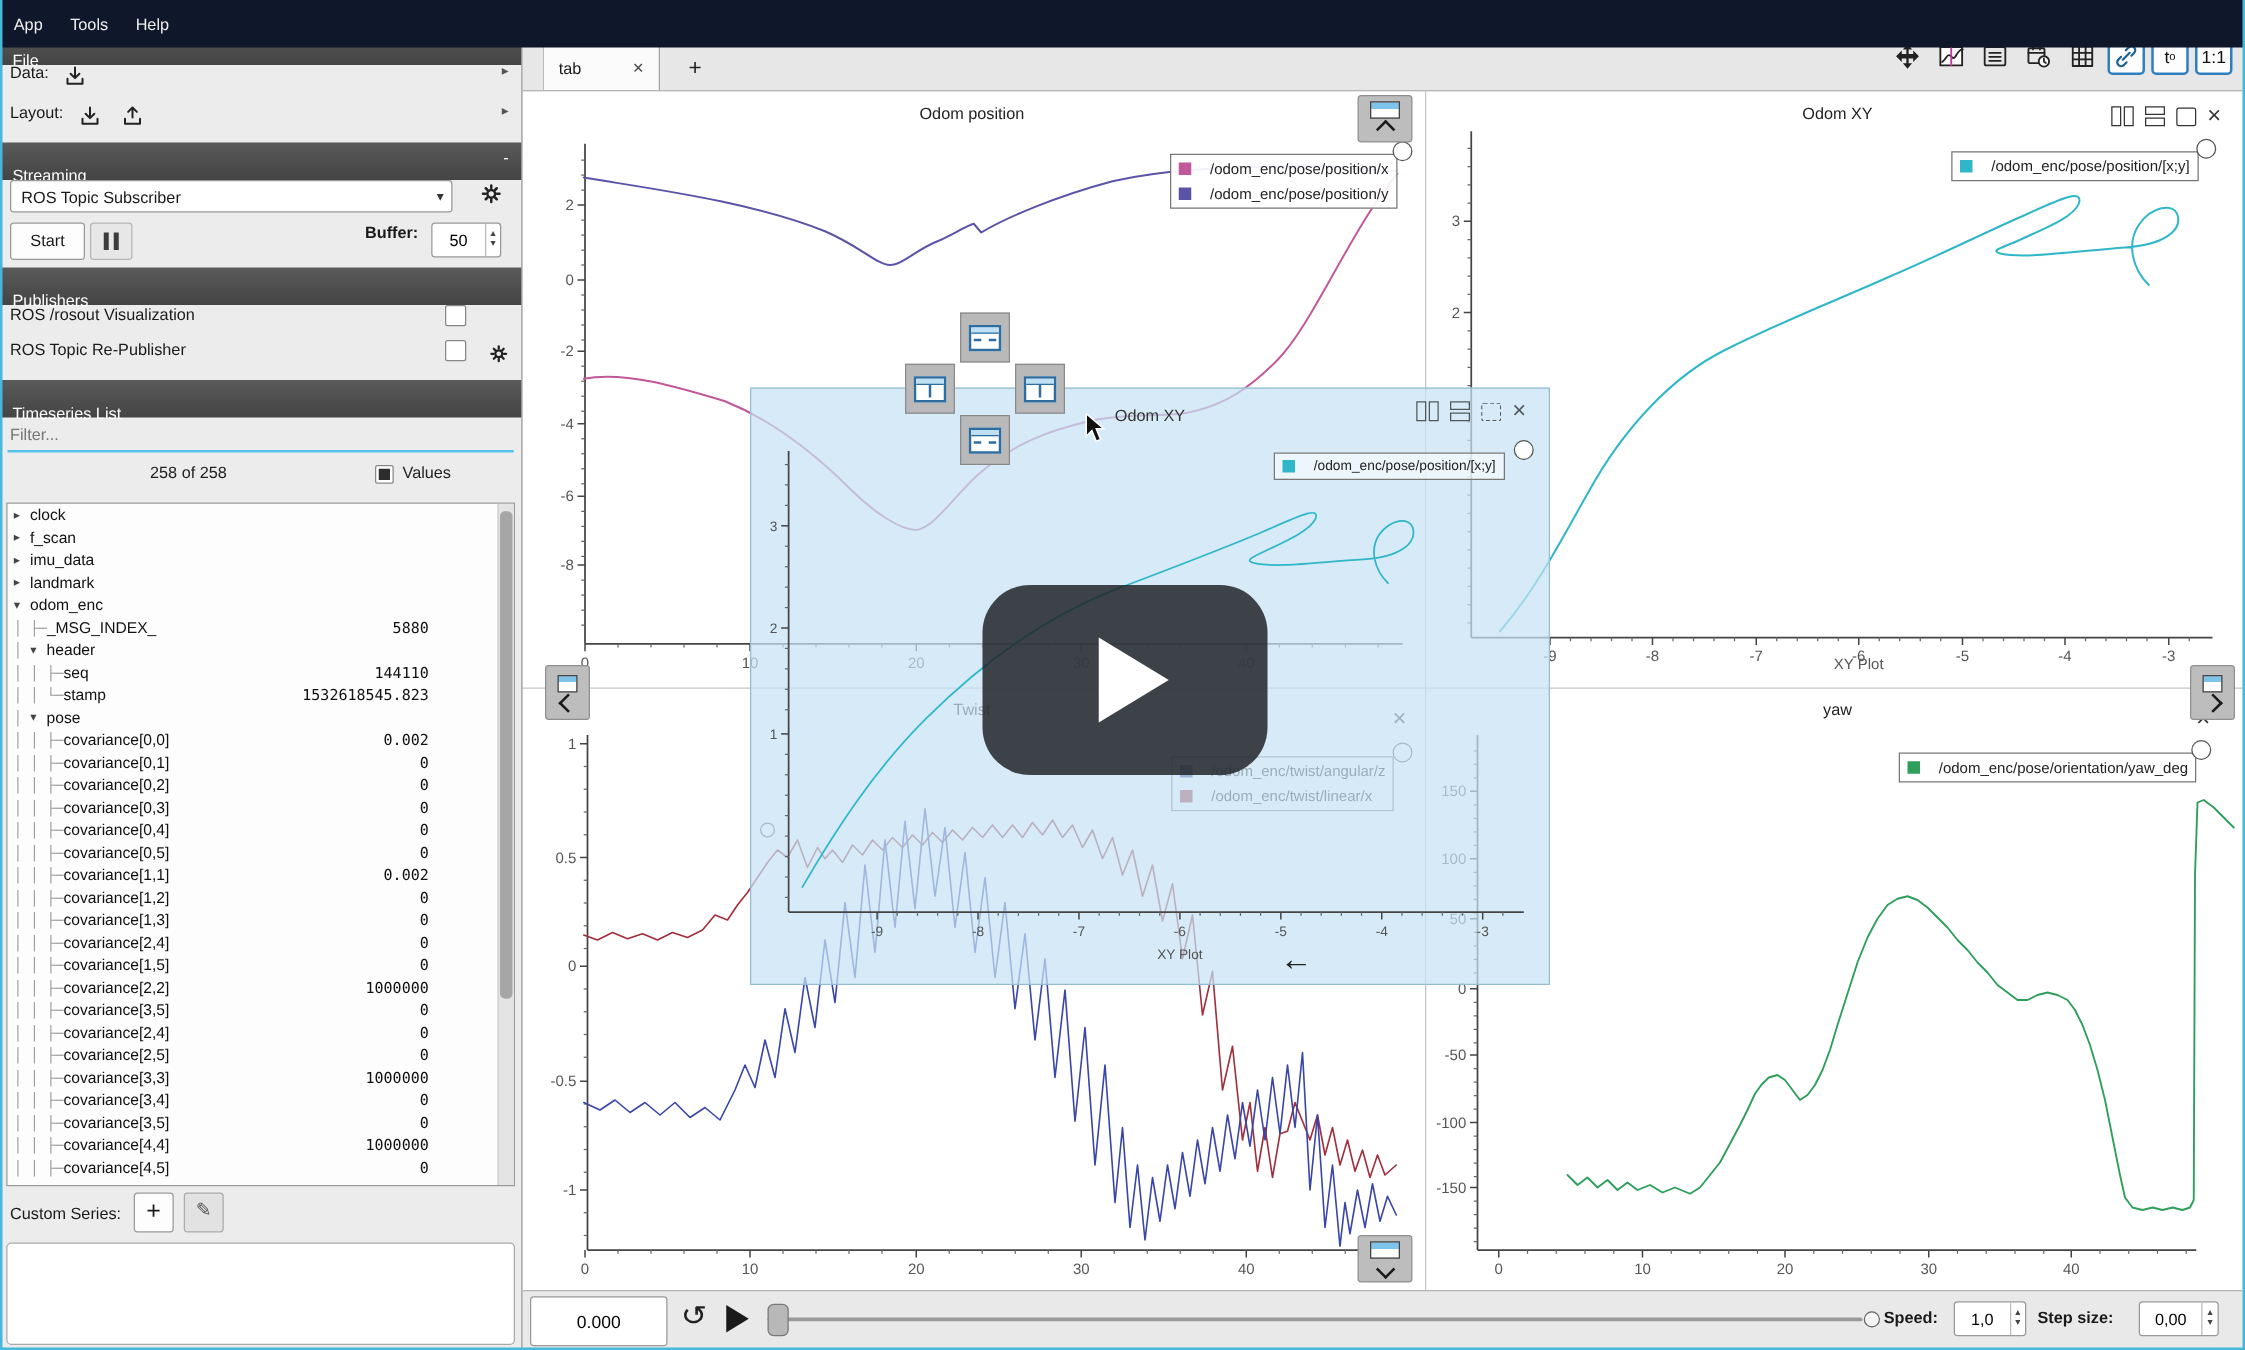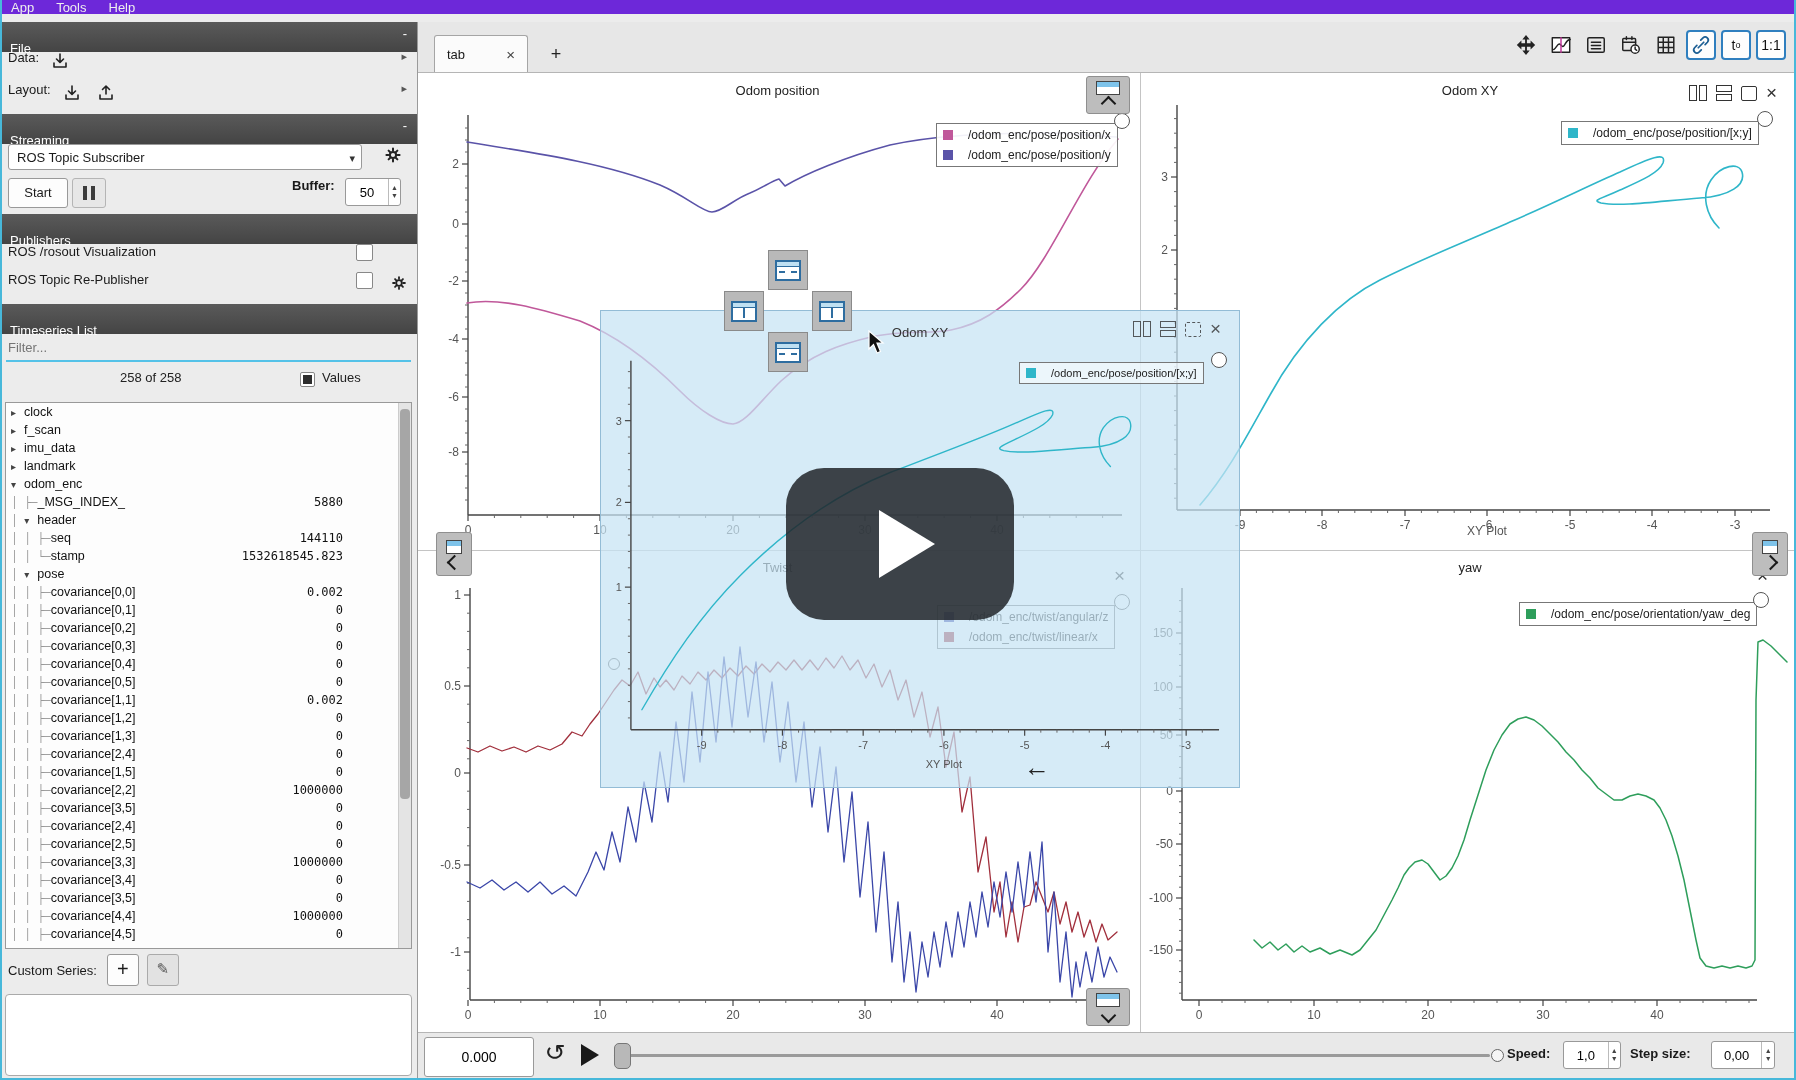--- a/index.html
+++ b/index.html
@@ -1,20 +1,20 @@
 <!DOCTYPE html>
 <html><head>
 <meta charset="utf-8">
 <style>
   html,body{margin:0;padding:0}
   body{width:1796px;height:1080px;position:relative;overflow:hidden;
        font-family:"Liberation Sans",sans-serif;background:#ececec;color:#1a1a1a}
   #frame{position:absolute;inset:0;border:2px solid #47b8da;border-top:none;pointer-events:none;z-index:30}
   
-  #menubar{position:absolute;left:0;top:0;right:0;height:14px;background:#6d28d9;display:flex;align-items:center;z-index:5}
+  #menubar{position:absolute;left:0;top:0;right:0;height:38px;background:#0f172a;display:flex;align-items:center;z-index:5}
   .menu-item{color:#eee;font-size:13px;padding:2px 11px;cursor:default}
   
   #sidebar{position:absolute;left:0;top:22px;width:417px;bottom:0;background:#ececec;border-right:1px solid #9a9a9a;z-index:4}
   .shdr{position:absolute;left:0;right:0;height:24px;background:linear-gradient(#5a5a5a,#444);color:#fff;
         font-size:13px;line-height:24px;padding:15px 10px;box-sizing:border-box}
   .shdr .minus{position:absolute;right:10px;top:0}
   .srow{position:absolute;left:0;right:0;height:28px;display:flex;align-items:flex-start;font-size:13px}
   .rowlabel{margin-left:8px}
   .chev{color:#555;font-size:11px;position:absolute;right:10px}
   .iconbtn{width:26px;height:22px;display:flex;align-items:center;justify-content:center;margin-left:8px}

